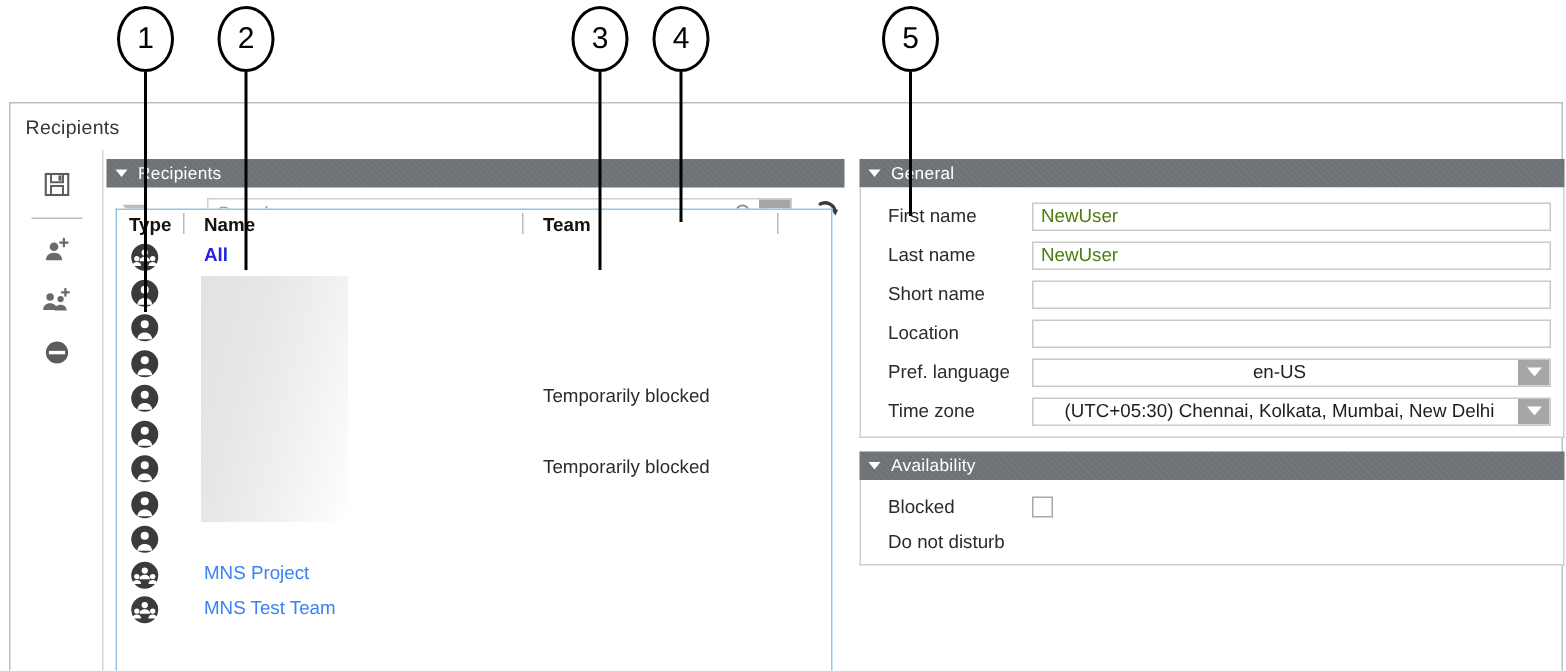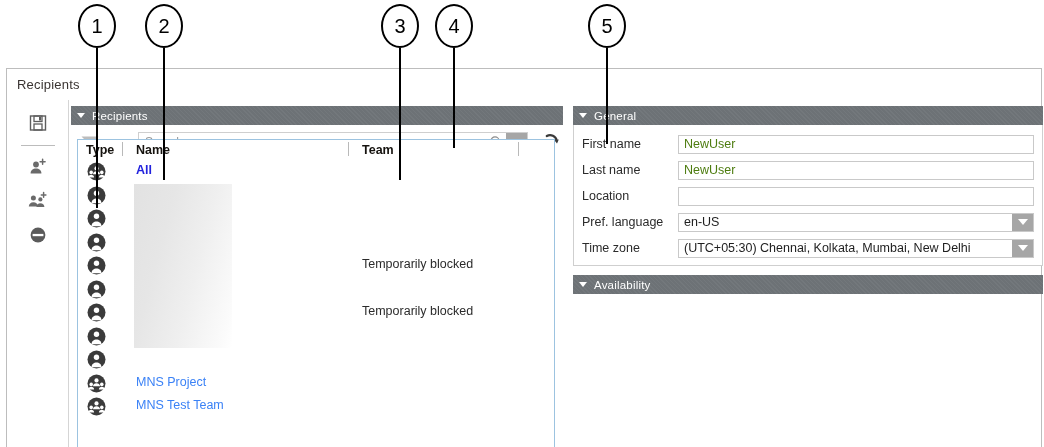--- a/index.html
+++ b/index.html
@@ -274,20 +274,21 @@
     bottom: 0;
   }
   .section-body {
     border: 1px solid #cfcfcf;
     border-top: none;
     background: #ffffff;
     box-sizing: border-box;
   }
   .form {
     padding: 6px 8px 4px 8px;
+    margin-left: 10px;
   }
   .frow {
     display: flex;
     align-items: center;
     height: 26px;
   }
   .frow .lbl {
     width: 96px;
     font-size: 12.5px;
     color: #2b2b2b;
@@ -317,20 +318,21 @@
     align-items: center;
     overflow: hidden;
   }
   .frow .combo .cval {
     flex: 1;
     font-size: 12.5px;
     color: #1e1e1e;
     padding-left: 5px;
     white-space: nowrap;
     overflow: hidden;
+    text-align: center;
   }
   .frow .combo .cbtn {
     width: 21px;
     height: 17px;
     background: #a6a6a6;
     display: flex;
     align-items: center;
     justify-content: center;
     flex: none;
   }
@@ -633,20 +635,24 @@
       <div class="form" id="general-form">
           <div class="frow">
             <div class="lbl">First name</div>
             <div class="field">NewUser</div>
           </div>
           <div class="frow">
             <div class="lbl">Last name</div>
             <div class="field">NewUser</div>
           </div>
           <div class="frow">
+            <div class="lbl">Short name</div>
+            <div class="field"></div>
+          </div>
+          <div class="frow">
             <div class="lbl">Location</div>
             <div class="field"></div>
           </div>
           <div class="frow">
             <div class="lbl">Pref. language</div>
             <div class="combo">
               <div class="cval">en-US</div>
               <div class="cbtn">
                 <span class="dt"></span>
               </div>
@@ -664,15 +670,26 @@
         </div>
     </div>
 
     <div class="avail-gap"></div>
 
     <div class="bar">
       <span class="tri"></span>
       <span class="bar-label">Availability</span>
     </div>
 
+    <div class="section-body">
+      <div class="form" id="avail-form">
+          <div class="arow">
+            <div class="lbl">Blocked</div>
+            <div class="cbx"></div>
+          </div>
+          <div class="arow">
+            <div class="lbl">Do not disturb</div>
+          </div>
+        </div>
+    </div>
   </div>
 
 </div>
 
 </body></html>

